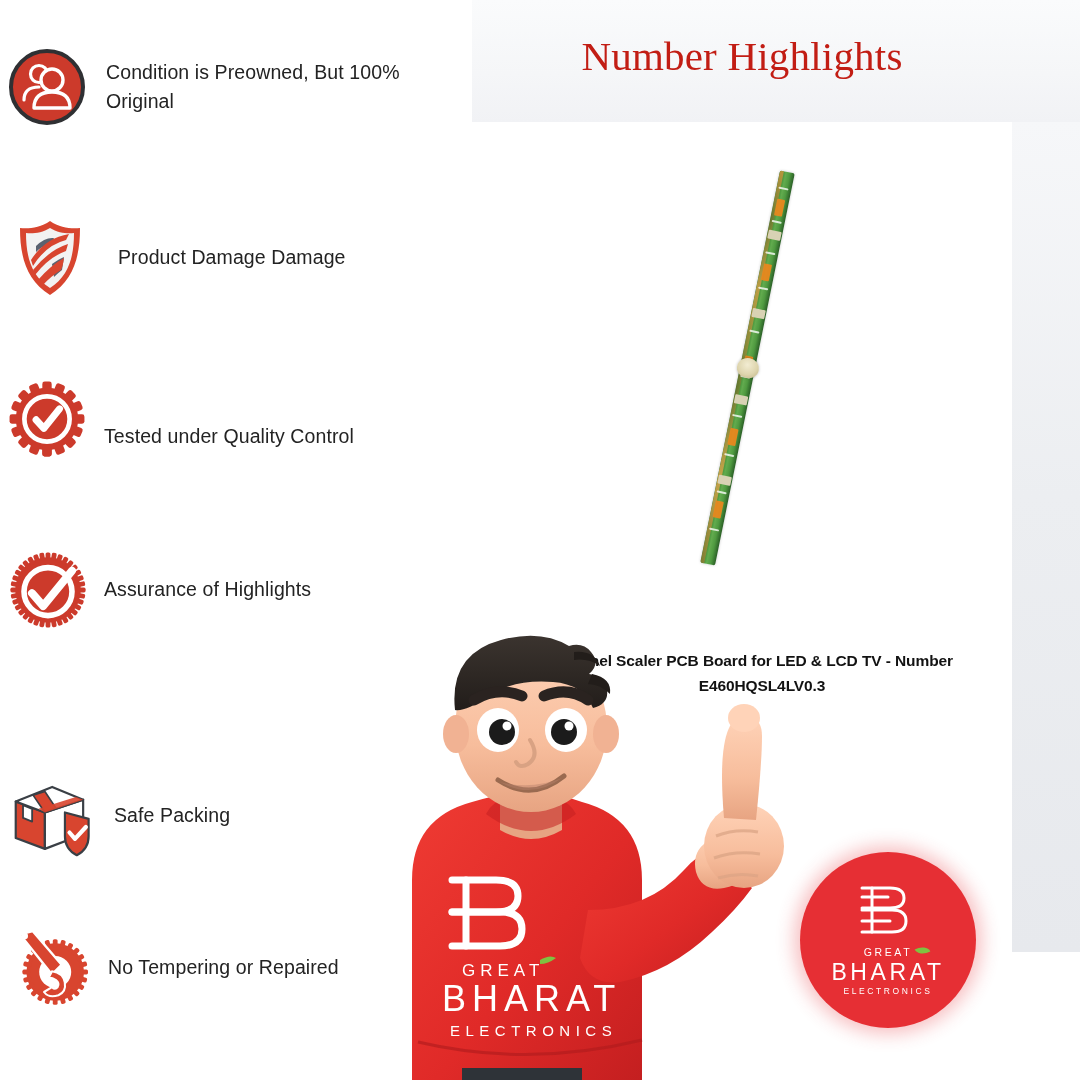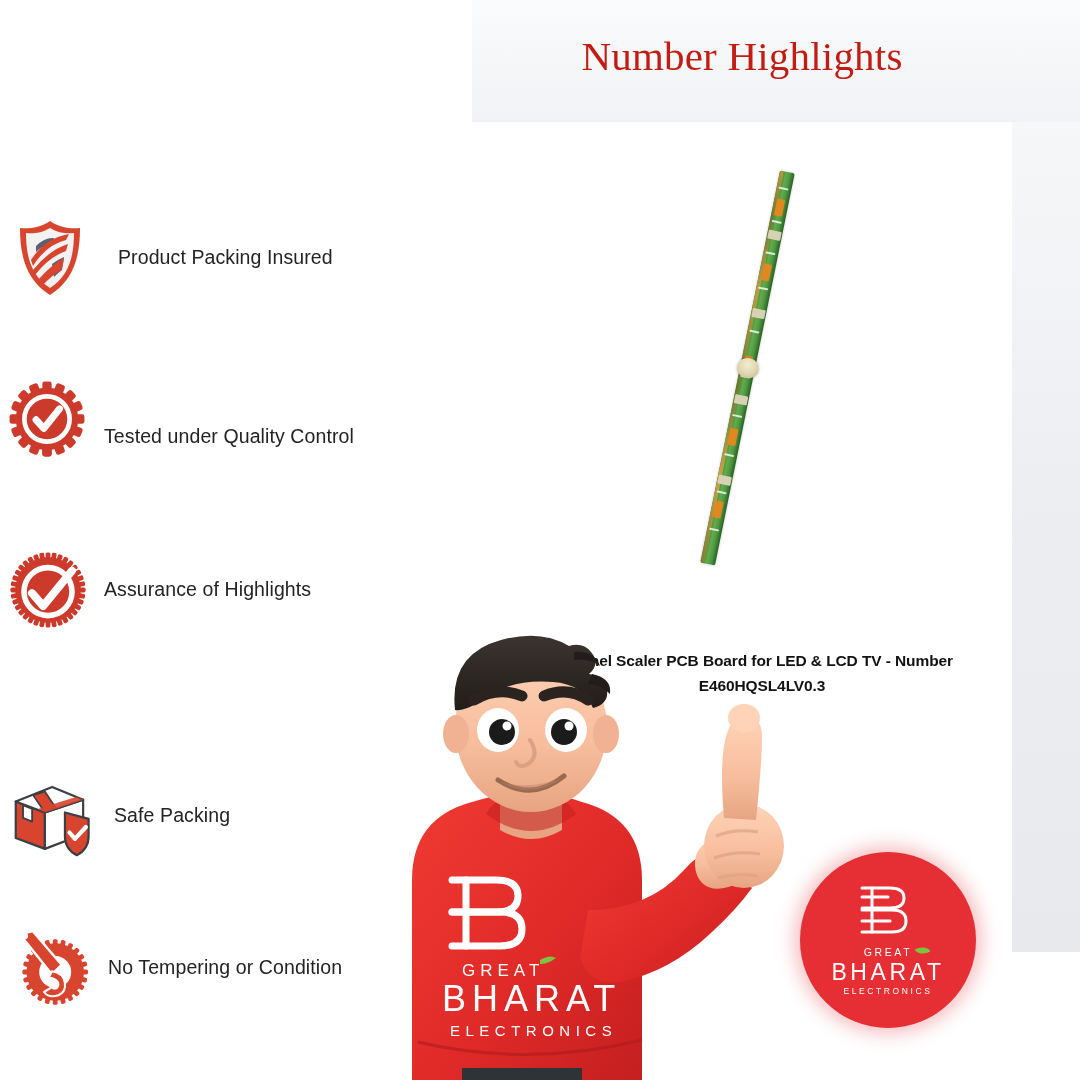--- a/index.html
+++ b/index.html
@@ -302,34 +302,46 @@
       <div class="silk" style="top:326px"></div>
       <div class="silk" style="top:364px"></div>
     </div>
     <div class="pcb-conn"></div>
   </div>
 
   <div class="product-caption">Panel Scaler PCB Board for LED &amp; LCD TV - Number E460HQSL4LV0.3</div>
 
   <div class="features">
 
+    <div class="feature f0">
+      <div class="ficon">
+        <svg width="78" height="78" viewBox="0 0 78 78">
+          <circle cx="39" cy="39" r="36" fill="#cc3a2b" stroke="#2f3033" stroke-width="4"></circle>
+          <circle cx="31" cy="26" r="8.5" fill="none" stroke="#fff" stroke-width="3.2"></circle>
+          <path d="M16 52 q0-13 15-13" fill="none" stroke="#fff" stroke-width="3.2" stroke-linecap="round"></path>
+          <circle cx="44" cy="32" r="11" fill="#cc3a2b" stroke="#fff" stroke-width="3.4"></circle>
+          <path d="M26 60 q0-16 18-16 q18 0 18 16 z" fill="#cc3a2b" stroke="#fff" stroke-width="3.4" stroke-linejoin="round"></path>
+        </svg>
+      </div>
+      <div class="flabel">Condition is Preowned, But 100% Original</div>
+    </div>
 
     <div class="feature f1">
       <div class="ficon">
         <svg width="72" height="80" viewBox="0 0 72 80">
           <path d="M36 3 C26 10 14 11 6 10 C6 38 12 62 36 77 C60 62 66 38 66 10 C58 11 46 10 36 3 Z" fill="#d8452f"></path>
           <path d="M36 10 C28 15 18 16 12 15 C12 38 17 58 36 70 C55 58 60 38 60 15 C54 16 44 15 36 10 Z" fill="#f2f2f2"></path>
           <path d="M22 28 q9-9 18-8 l-4 8 q-8-1-14 6 z" fill="#5a6270"></path>
           <path d="M17 42 q14-22 38-26 q-3 6-3 6 q-20 5-33 26 z" fill="#d8452f"></path>
           <path d="M19 52 q16-20 35-26 q-2 7-2 7 q-17 6-31 24 z" fill="#d8452f"></path>
           <path d="M38 46 q7-5 12-7 l-2 13 q-5 4-8 7 z" fill="#5a6270"></path>
           <path d="M24 62 q13-15 26-22 q-1 8-3 12 q-10 6-19 16 z" fill="#d8452f"></path>
         </svg>
       </div>
-      <div class="flabel">Product Packing Insured</div>
+      <div class="flabel">Product Damage Damage</div>
     </div>
 
     <div class="feature f2">
       <div class="ficon">
         <svg width="78" height="78" viewBox="0 0 100 100">
           <g id="scallop3" fill="#cc3a2b">
             <circle cx="50" cy="50" r="40"></circle>
           </g>
           <g fill="#cc3a2b">
             <rect x="44" y="2" width="12" height="14" rx="3"></rect>
@@ -457,21 +469,21 @@
             <rect x="51" y="14" width="6" height="10" rx="2" transform="rotate(345 54 55)"></rect>
           </g>
           <circle cx="54" cy="55" r="20" fill="#ffffff"></circle>
 
           <path d="M10 8 L26 4 L62 46 L50 58 Z" fill="#d8452f" stroke="#ffffff" stroke-width="3" stroke-linejoin="round"></path>
           <circle cx="16" cy="10" r="4" fill="#ffffff"></circle>
 
           <path d="M50 54 q14 2 16 14 q2 12 -8 16 q-12 4 -18 -4 l10 -6 q4 4 7 0 q3 -5 -2 -9 q-4 -3 -9 -3 z" fill="#d8452f" stroke="#ffffff" stroke-width="2.6" stroke-linejoin="round"></path>
         </svg>
       </div>
-      <div class="flabel">No Tempering or Condition</div>
+      <div class="flabel">No Tempering or Repaired</div>
     </div>
 
   </div>
 
   <div class="mascot">
     <svg width="470" height="462" viewBox="0 0 470 462">
       <defs>
         <linearGradient id="shirtG" x1="0" y1="0" x2="1" y2="1">
           <stop offset="0%" stop-color="#ef3b33"></stop>
           <stop offset="55%" stop-color="#e02a28"></stop>

